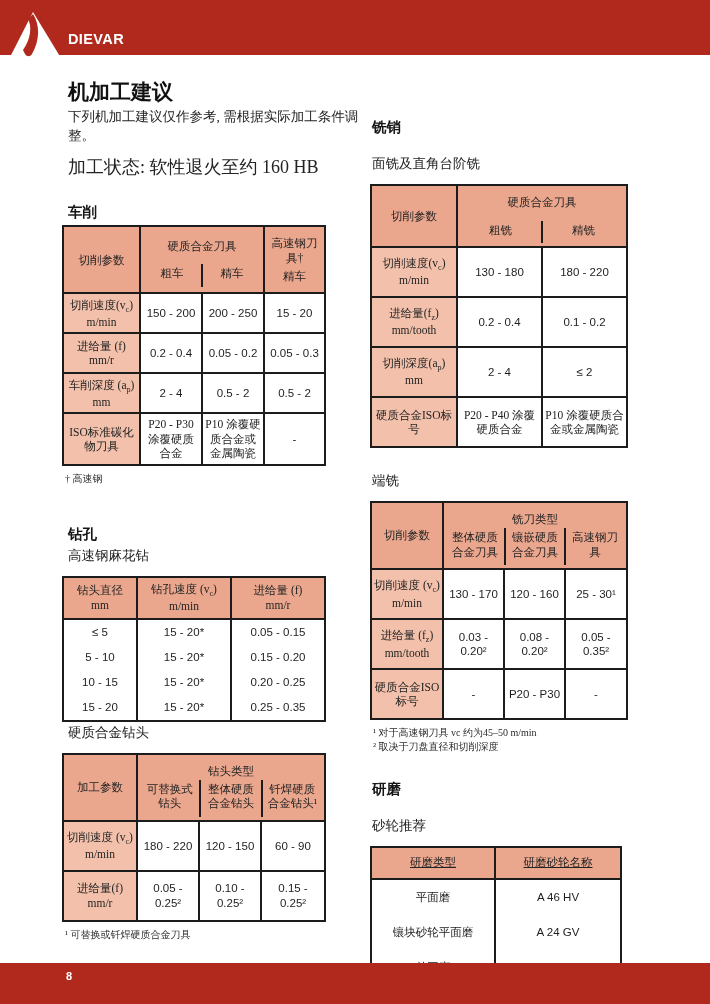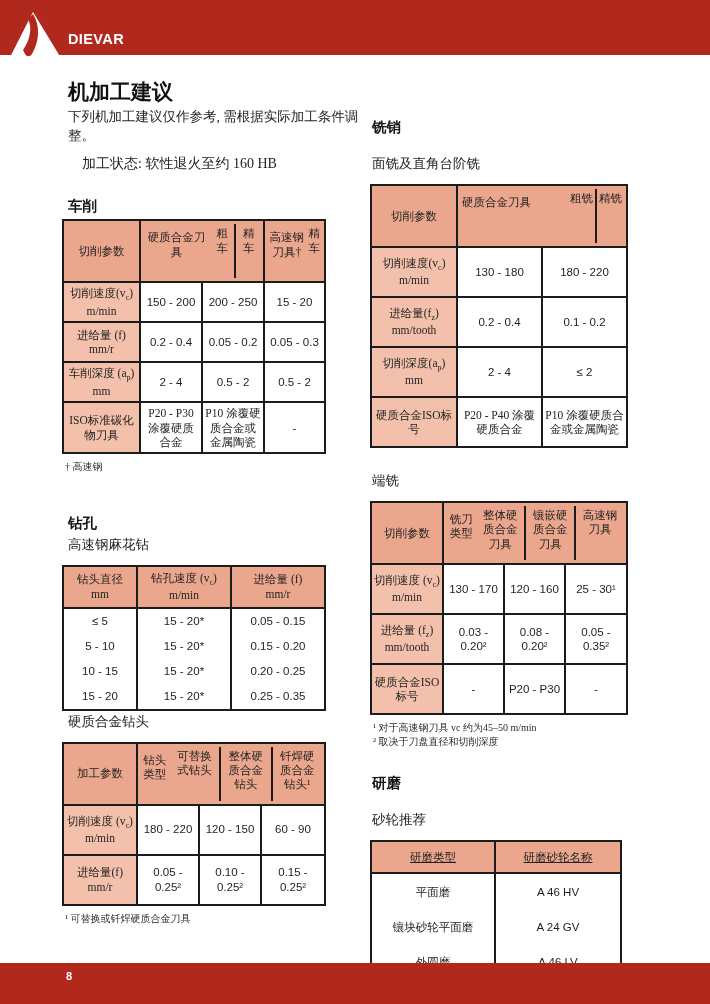--- a/index.html
+++ b/index.html
@@ -13,39 +13,39 @@
          font-family:"Liberation Sans",sans-serif;font-weight:bold;font-size:14.5px;letter-spacing:.4px;}
   .footer{position:absolute;left:0;top:963px;width:710px;height:41px;background:#b1291d;}
   .pageno{position:absolute;left:66px;top:7px;color:#ffffff;
           font-family:"Liberation Sans",sans-serif;font-weight:bold;font-size:11px;}
 
   
   .title{position:absolute;left:68px;top:78px;font-size:21px;font-weight:bold;color:#111;}
   .col-left{position:absolute;left:62px;top:108px;width:300px;}
   .col-right{position:absolute;left:370px;top:118px;width:258px;}
   .para{margin:0 0 10px 6px;width:300px;font-size:13.5px;line-height:1.38;}
-  .cond{margin:8px 0 24px 20px;font-size:14px;}
+  .cond{margin:8px 0 24px 6px;font-size:18px;}
   .h2{margin:0 0 3px 6px;font-family:"Liberation Sans",sans-serif;font-weight:bold;font-size:14.5px;color:#161616;}
   .h2r{margin:0 0 3px 2px;}
   .sub{margin:2px 0 11px 6px;font-size:13.5px;}
   .subr{margin:18px 0 11px 2px;}
   .fn{margin:6px 0 0 3px;font-size:10px;line-height:1.32;color:#2a2a2a;}
   .it{font-style:italic;}
   .sp40{margin-bottom:40px;} .sp42{margin-bottom:42px;} .sp24{margin-top:24px;} .sp26{margin-top:26px;}
 
   
   table.tbl{border-collapse:collapse;border:2.5px solid #1c1c1c;table-layout:fixed;}
   .tbl th,.tbl td{border:2px solid #1c1c1c;text-align:center;vertical-align:middle;
                   padding:3px 2px;font-size:11.5px;font-weight:normal;line-height:1.25;}
   .hd{background:#eba78e;}
   .lb{background:#f3c1ab;}
   .val{font-family:"Liberation Sans",sans-serif;font-weight:bold;font-size:11px;background:#fff;color:#1e1e1e;}
   .mix{font-family:"Liberation Serif","DejaVu Serif",serif;font-weight:normal;font-size:10.5px;background:#fff;}
   .p0{padding:0;}
-  .ghead{display:flex;flex-direction:row;height:100%;min-height:54px;justify-content:space-between;}
+  .ghead{display:flex;flex-direction:column;height:100%;min-height:54px;justify-content:space-between;}
   .g-top{padding:6px 2px 2px;}
   .g-subs{display:flex;align-items:stretch;}
   .g-subs .s{flex:1;padding:2px 2px 6px;}
   .g-subs .sep{width:2px;background:#1c1c1c;}
   .unit{display:block;}
   sub{font-size:8px;}
   .left{text-align:left;padding-left:9px;}
   .noh td{border-top:0;border-bottom:0;}
 
   #t-turning td{height:32px;}

